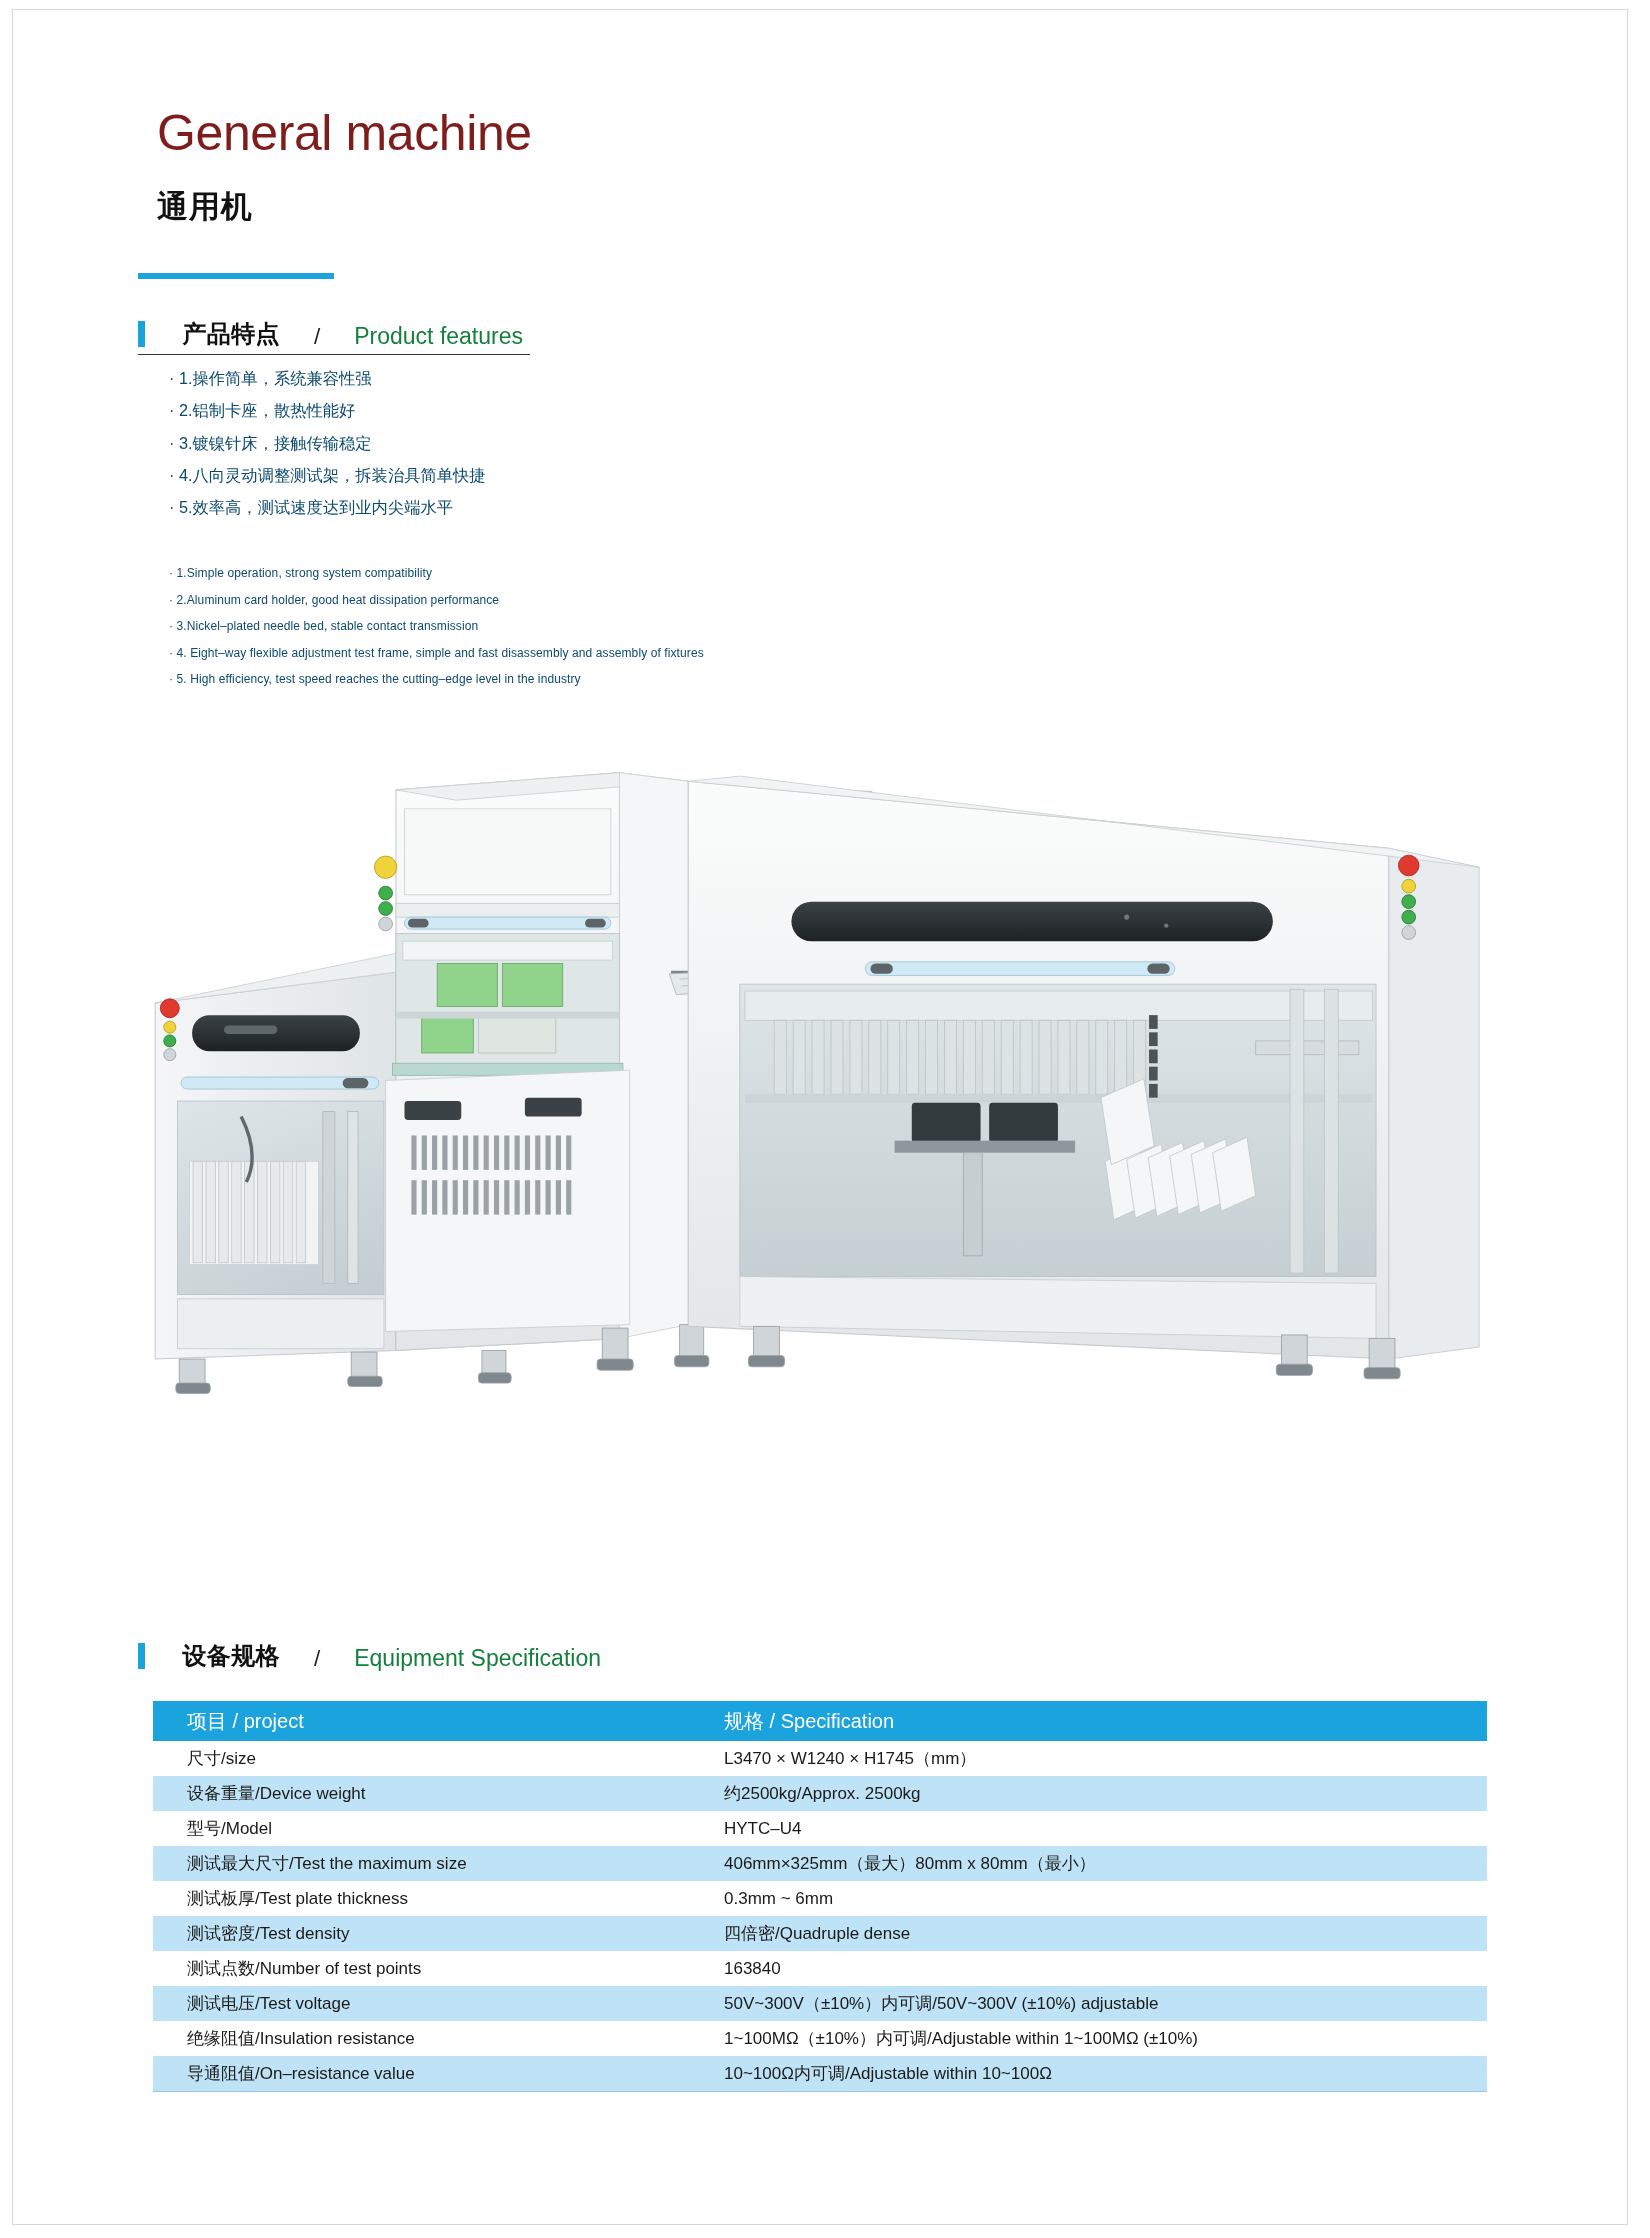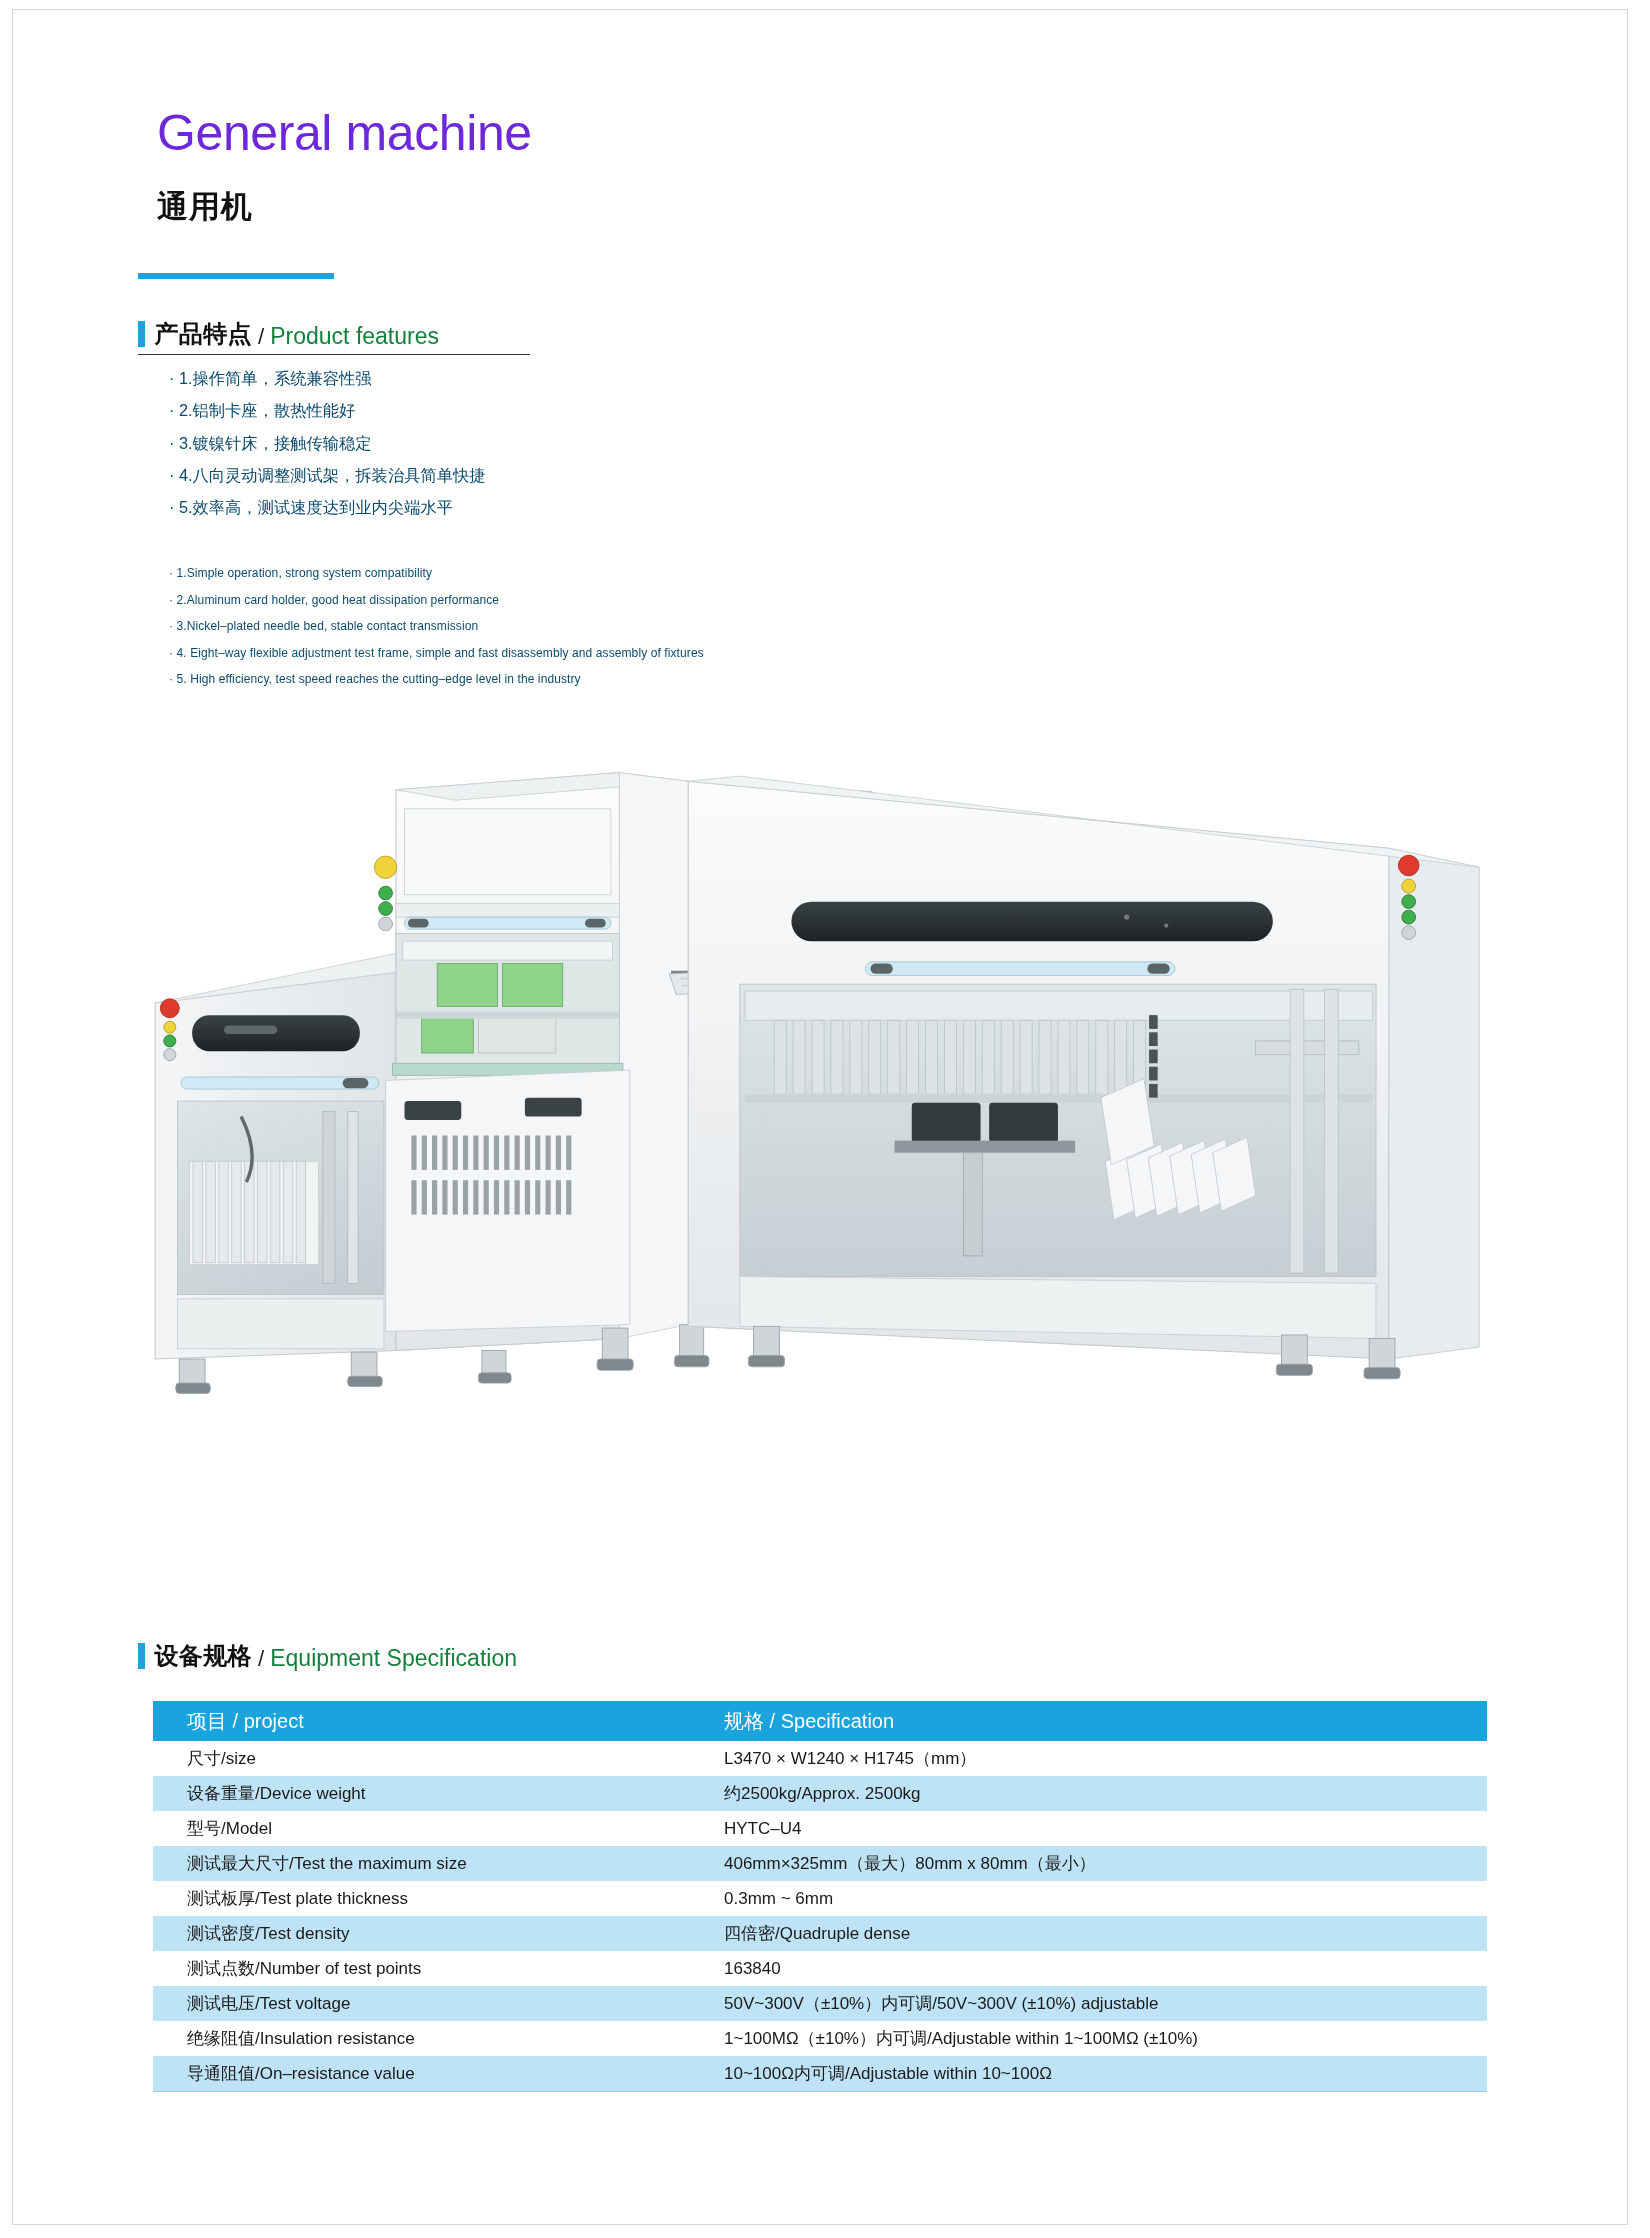--- a/index.html
+++ b/index.html
@@ -34,21 +34,21 @@
   }
 
   
   .title-en {
     position: absolute;
     left: 157px;
     top: 108px;
     font-size: 50px;
     font-weight: 400;
     letter-spacing: -0.4px;
-    color: #6d28d9;
+    color: #7f1d1d;
     line-height: 1;
   }
   .title-cn {
     position: absolute;
     left: 157px;
     top: 191px;
     font-size: 31px;
     font-weight: 700;
     color: #111;
     letter-spacing: 0.9px;
@@ -61,20 +61,21 @@
     width: 196px;
     height: 6px;
     background: #1ba3dd;
   }
 
   
   .sec-head {
     position: absolute;
     display: flex;
     align-items: flex-end;
+    gap: 28px;
   }
   .sec-bar {
     width: 6.9px;
     height: 26px;
     background: #1ba3dd;
     margin-right: 9.5px;
     margin-bottom: 2.6px;
   }
   .sec-cn {
     font-size: 24px;

